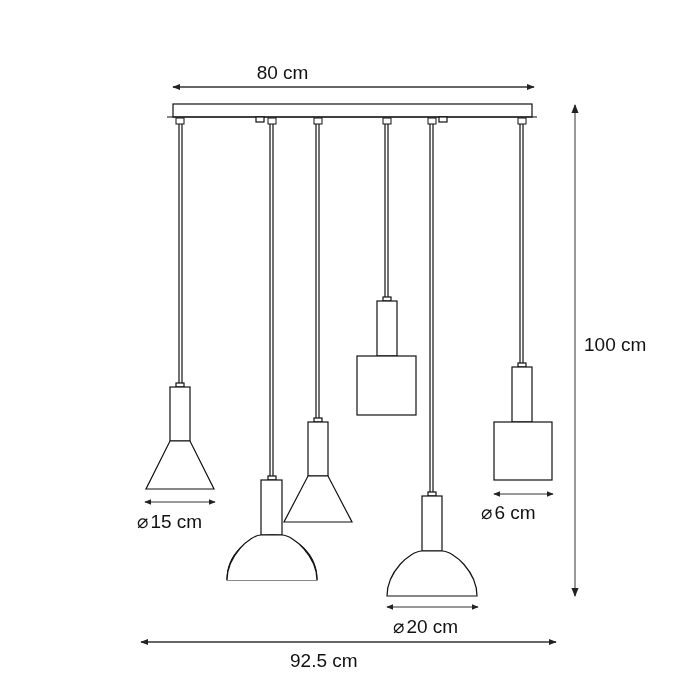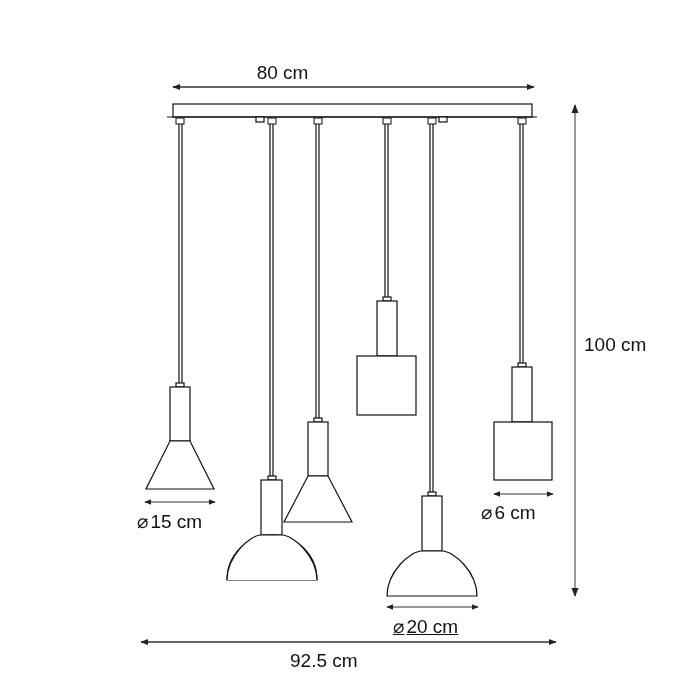--- a/index.html
+++ b/index.html
@@ -5,21 +5,21 @@
     html, body { margin: 0; padding: 0; background: #ffffff; }
     body { width: 700px; height: 700px; position: relative; overflow: hidden; font-family: "Liberation Sans", sans-serif; }
     .drawing { position: absolute; left: 0; top: 0; width: 700px; height: 700px; }
     .label { position: absolute; font-size: 19px; color: #111; white-space: nowrap; line-height: 1; }
     .lbl-top { left: 0; width: 565px; text-align: center; top: 63px; padding-left: 0; }
     .lbl-top span { display: inline-block; transform: translateX(0px); }
     .lbl-height { left: 584px; top: 335px; }
     .lbl-bottom { top: 651px; left: 290px; text-align: right; }
     .lbl-d15 { left: 137px; top: 512px; }
     .lbl-d13 { left: 481px; top: 503px; }
-    .lbl-d20 { left: 393px; top: 617px; text-decoration: underline; }
+    .lbl-d20 { left: 393px; top: 617px; }
     .dia { font-size: 19px; margin-right: 2px; }
   </style>
 </head>
 <body>
 
 <svg class="drawing" viewBox="0 0 700 700" xmlns="http://www.w3.org/2000/svg">
   <defs>
     <marker id="arr" viewBox="0 0 10 10" refX="9" refY="5" markerWidth="6" markerHeight="6" orient="auto-start-reverse">
       <path d="M0,1 L10,5 L0,9 z" fill="#222"></path>
     </marker>

